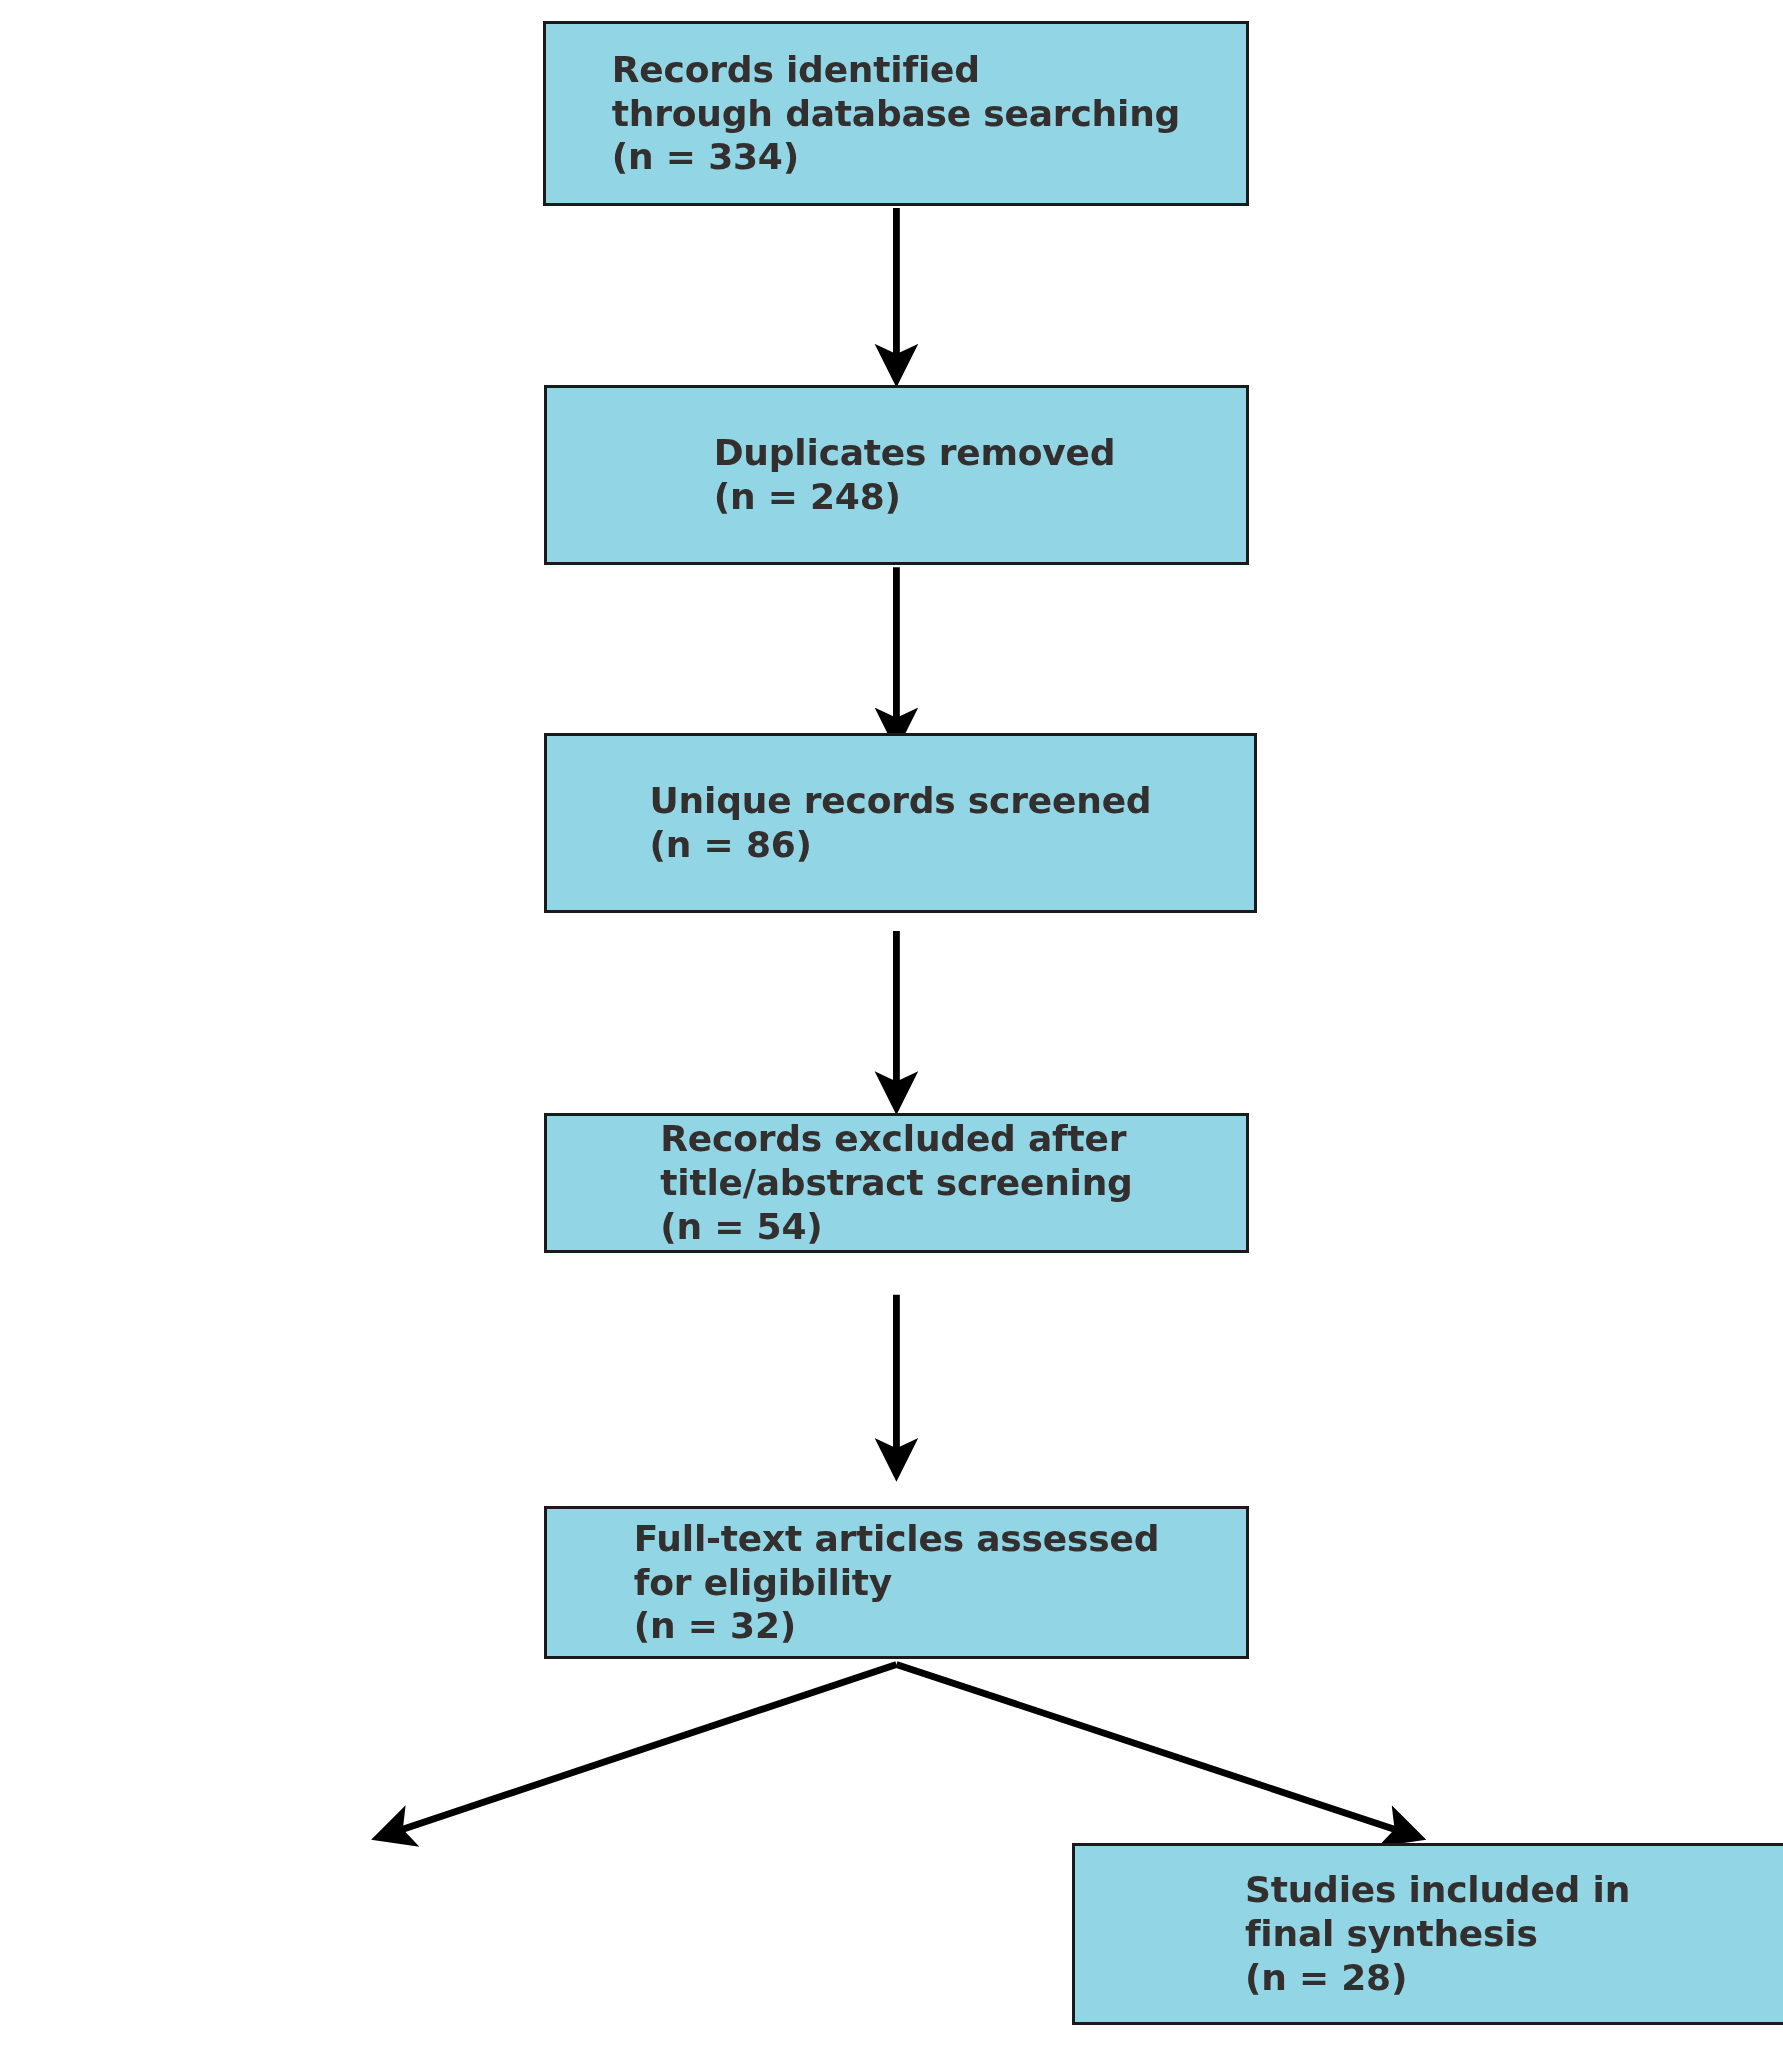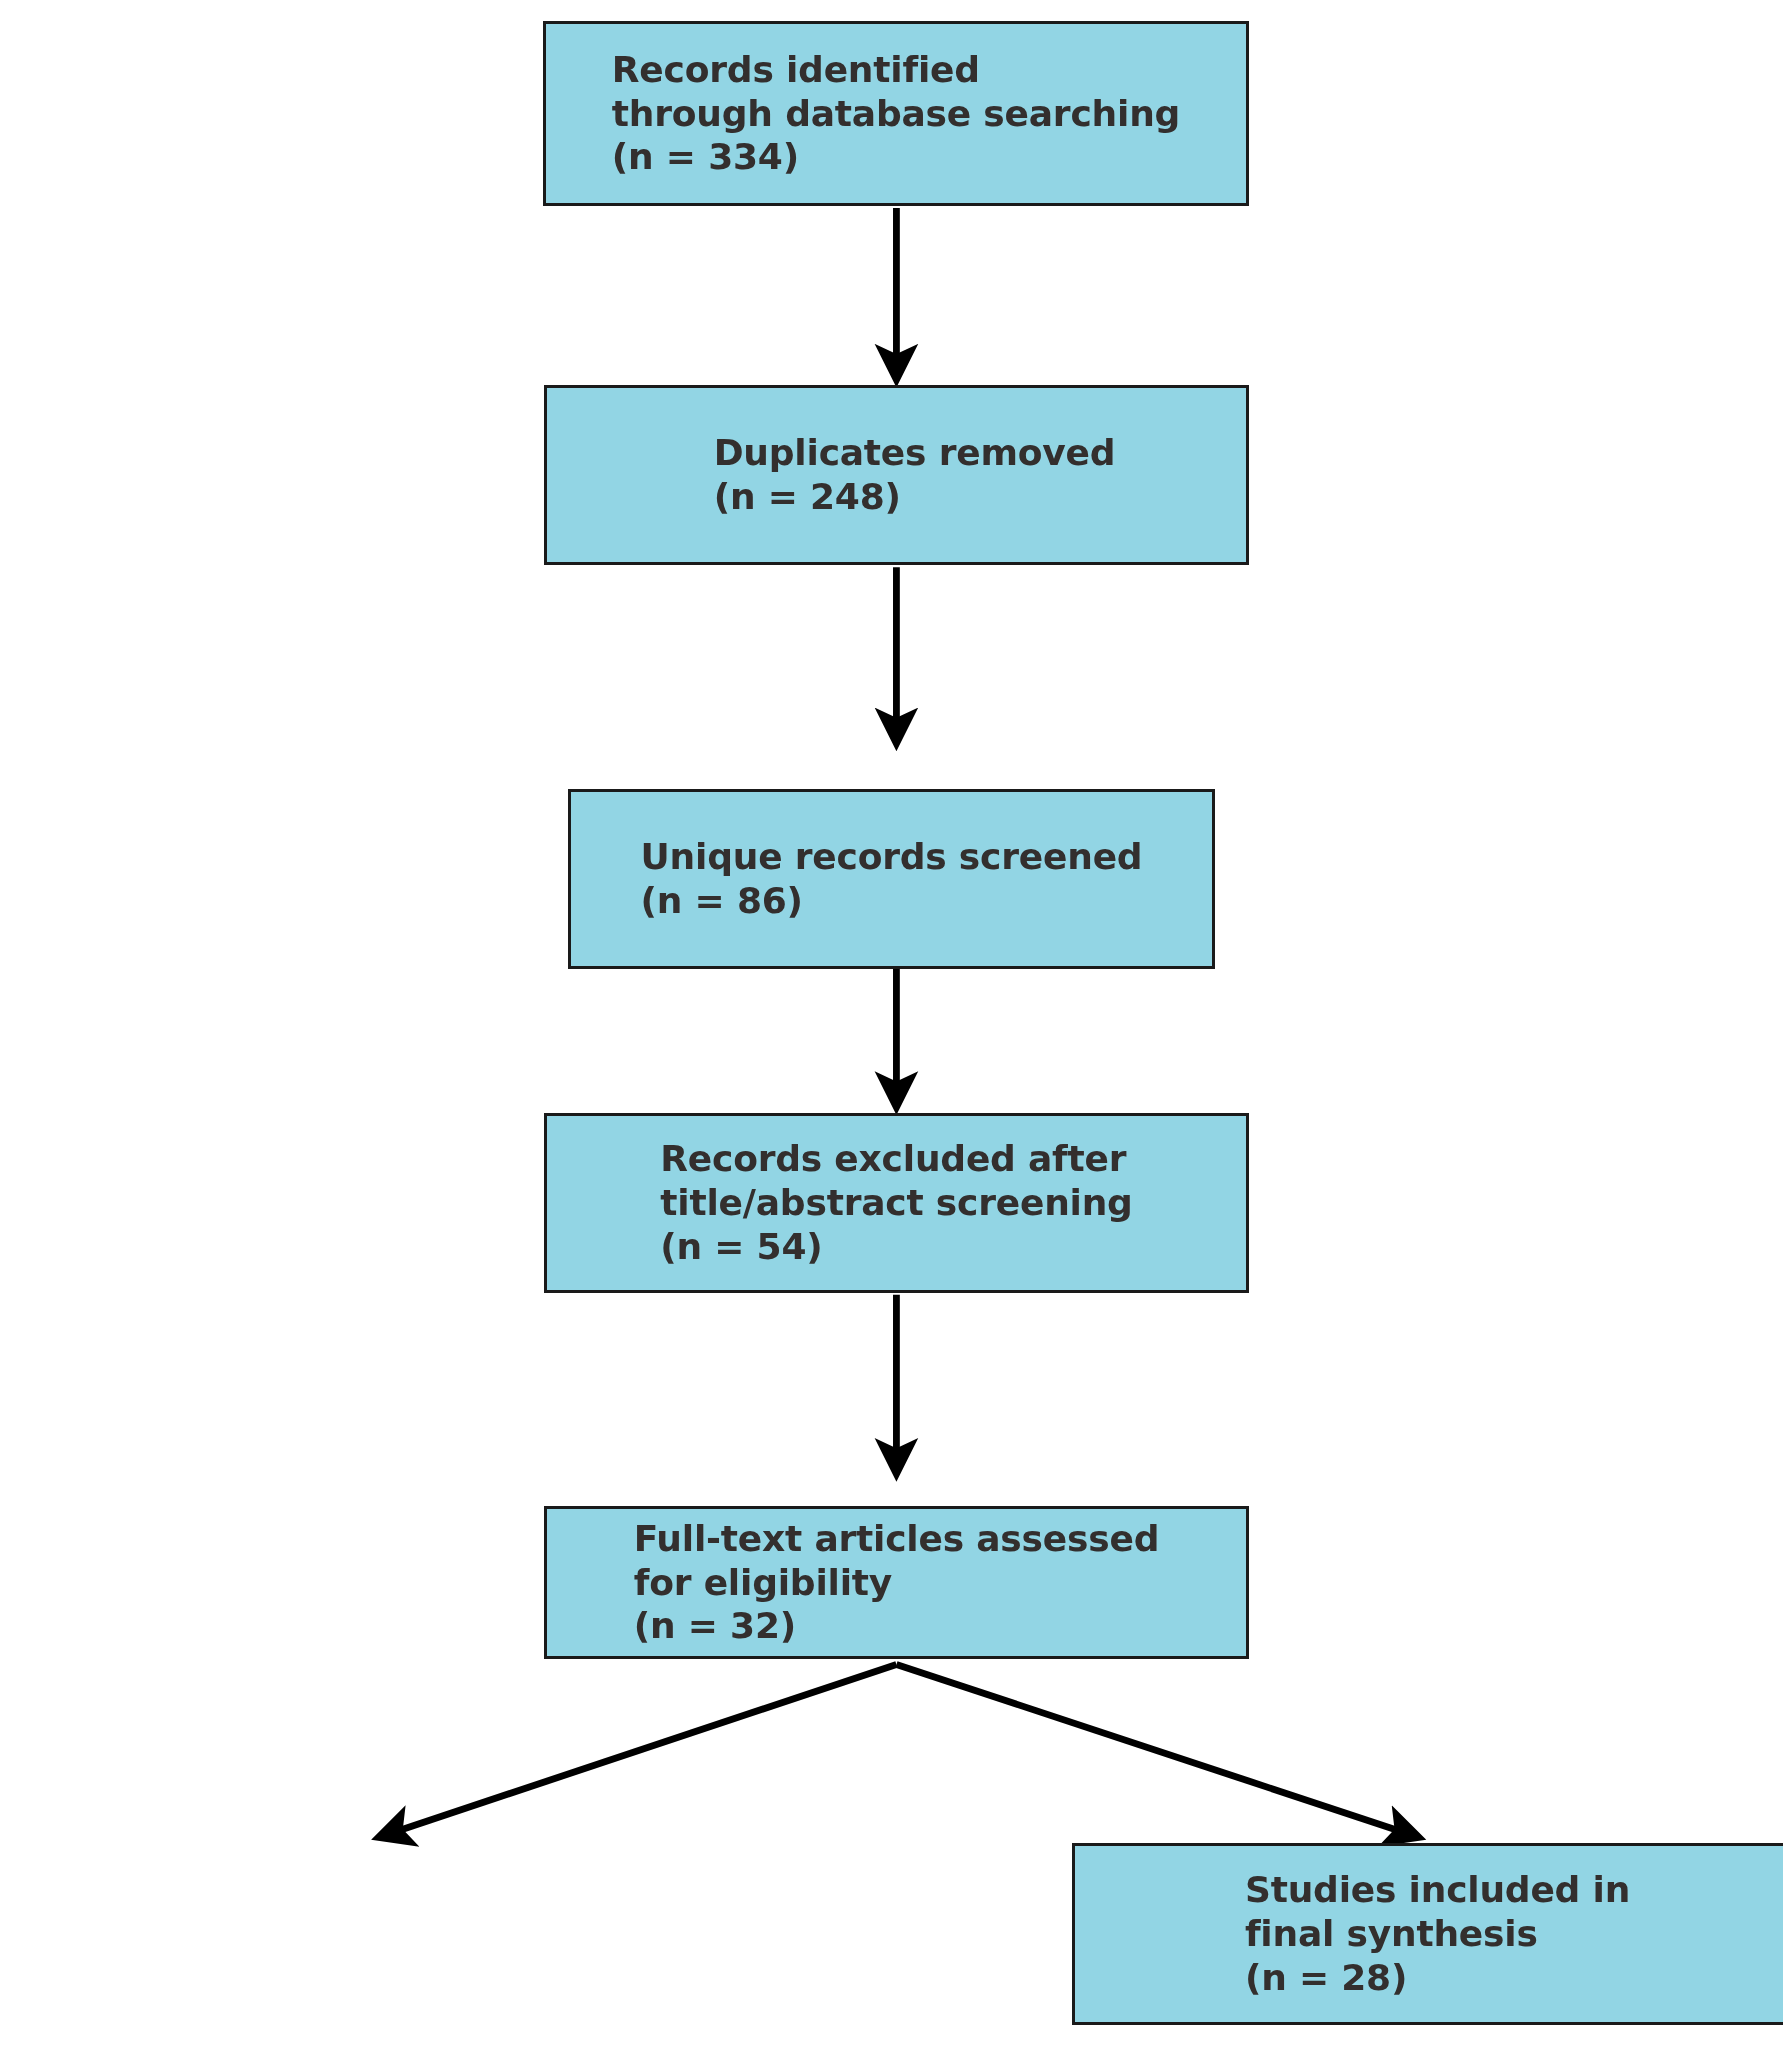--- a/index.html
+++ b/index.html
@@ -51,22 +51,22 @@
     line-height: 1.22;
     color: #332f2e;
     letter-spacing: -0.2px;
     white-space: pre-line;
     padding: 0 10.6px;
   }
 
   
   #box-records-identified   { left: 543px;  top: 21px;   width: 706px; height: 185px; }
   #box-duplicates-removed   { left: 544px;  top: 385px;  width: 705px; height: 180px; padding-left: 36px; }
-  #box-unique-screened      { left: 544px;  top: 789px;  width: 647px; height: 180px; margin-left: 24px; }
-  #box-records-excluded     { left: 544px;  top: 1113px; width: 705px; height: 180px; }
+  #box-unique-screened      { left: 544px;  top: 733px;  width: 713px; height: 180px; }
+  #box-records-excluded     { left: 544px;  top: 1113px; width: 705px; height: 140px; }
   #box-fulltext-assessed    { left: 544px;  top: 1506px; width: 705px; height: 153px; }
   #box-fulltext-excluded    { left: 18px;   top: 1843px; width: 703px; height: 182px; }
   #box-studies-included     { left: 1072px; top: 1843px; width: 731px; height: 182px; }
 </style>
 </head>
 <body>
 
 <div id="flow-canvas">
 
   <svg id="connector-layer" viewBox="0 0 2353 2699" width="1783" height="2046" xmlns="http://www.w3.org/2000/svg" aria-hidden="true">

